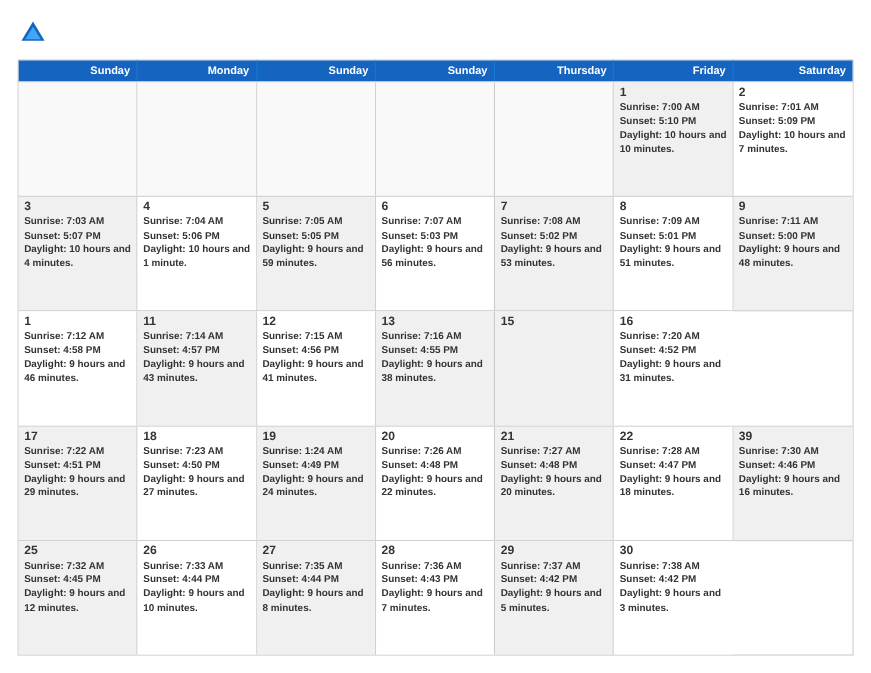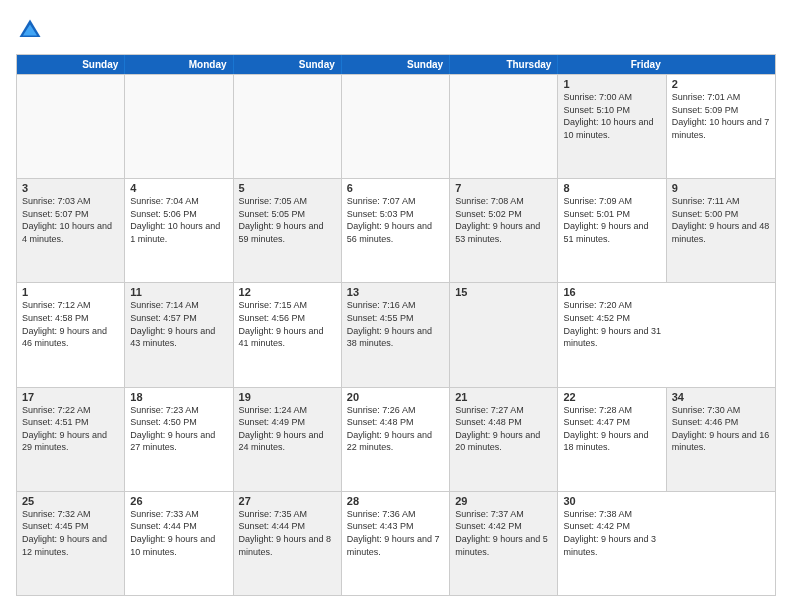--- a/index.html
+++ b/index.html
@@ -97,20 +97,21 @@
     .day-num {
       font-size: 11px;
       font-weight: bold;
       display: block;
       margin-bottom: 1px;
     }
     .cell-text {
       font-size: 9px;
       line-height: 1.4;
       color: #333;
+      font-weight: bold;
     }
   </style>
 </head>
 <body>
 
 <div class="page">
   <div class="header">
     <div class="logo">
       <svg class="logo-icon" viewBox="0 0 40 40">
         <polygon points="20,5 35,30 5,30" fill="#1565c0"></polygon>
@@ -130,20 +131,21 @@
   </div>
 
   <div class="calendar">
     <div class="cal-header" id="cal-header">
         <div class="cal-header-cell">Sunday</div>
         <div class="cal-header-cell">Monday</div>
         <div class="cal-header-cell">Sunday</div>
         <div class="cal-header-cell">Sunday</div>
         <div class="cal-header-cell">Thursday</div>
         <div class="cal-header-cell">Friday</div>
+        <div class="cal-header-cell">Saturday</div>
       </div>
     <div class="cal-body" id="cal-body">
         <div class="cal-row">
           <div class="cal-cell empty"></div>
           <div class="cal-cell empty"></div>
           <div class="cal-cell empty"></div>
           <div class="cal-cell empty"></div>
           <div class="cal-cell empty"></div>
           <div class="cal-cell shade">
             <span class="day-num">1</span>
@@ -268,21 +270,21 @@
 Sunset: 4:48 PM
 Daylight: 9 hours and 20 minutes.</div>
           </div>
           <div class="cal-cell">
             <span class="day-num">22</span>
             <div class="cell-text">Sunrise: 7:28 AM
 Sunset: 4:47 PM
 Daylight: 9 hours and 18 minutes.</div>
           </div>
           <div class="cal-cell shade">
-            <span class="day-num">34</span>
+            <span class="day-num">39</span>
             <div class="cell-text">Sunrise: 7:30 AM
 Sunset: 4:46 PM
 Daylight: 9 hours and 16 minutes.</div>
           </div>
         </div>
         <div class="cal-row">
           <div class="cal-cell shade">
             <span class="day-num">25</span>
             <div class="cell-text">Sunrise: 7:32 AM
 Sunset: 4:45 PM

